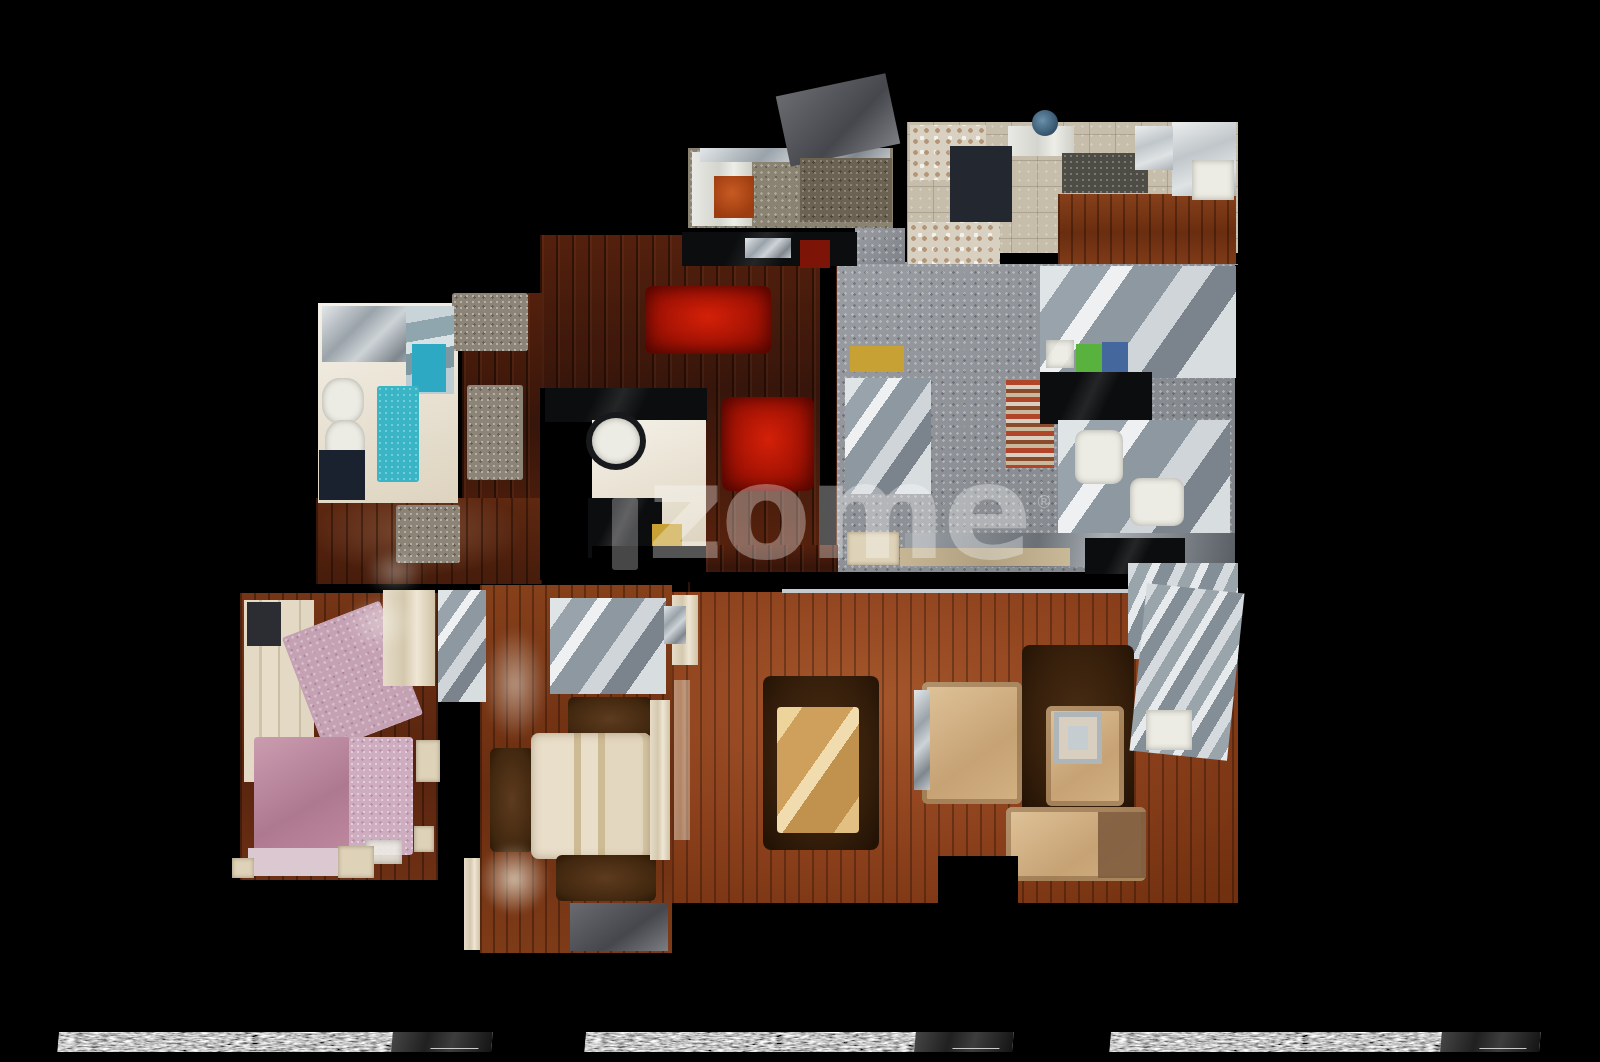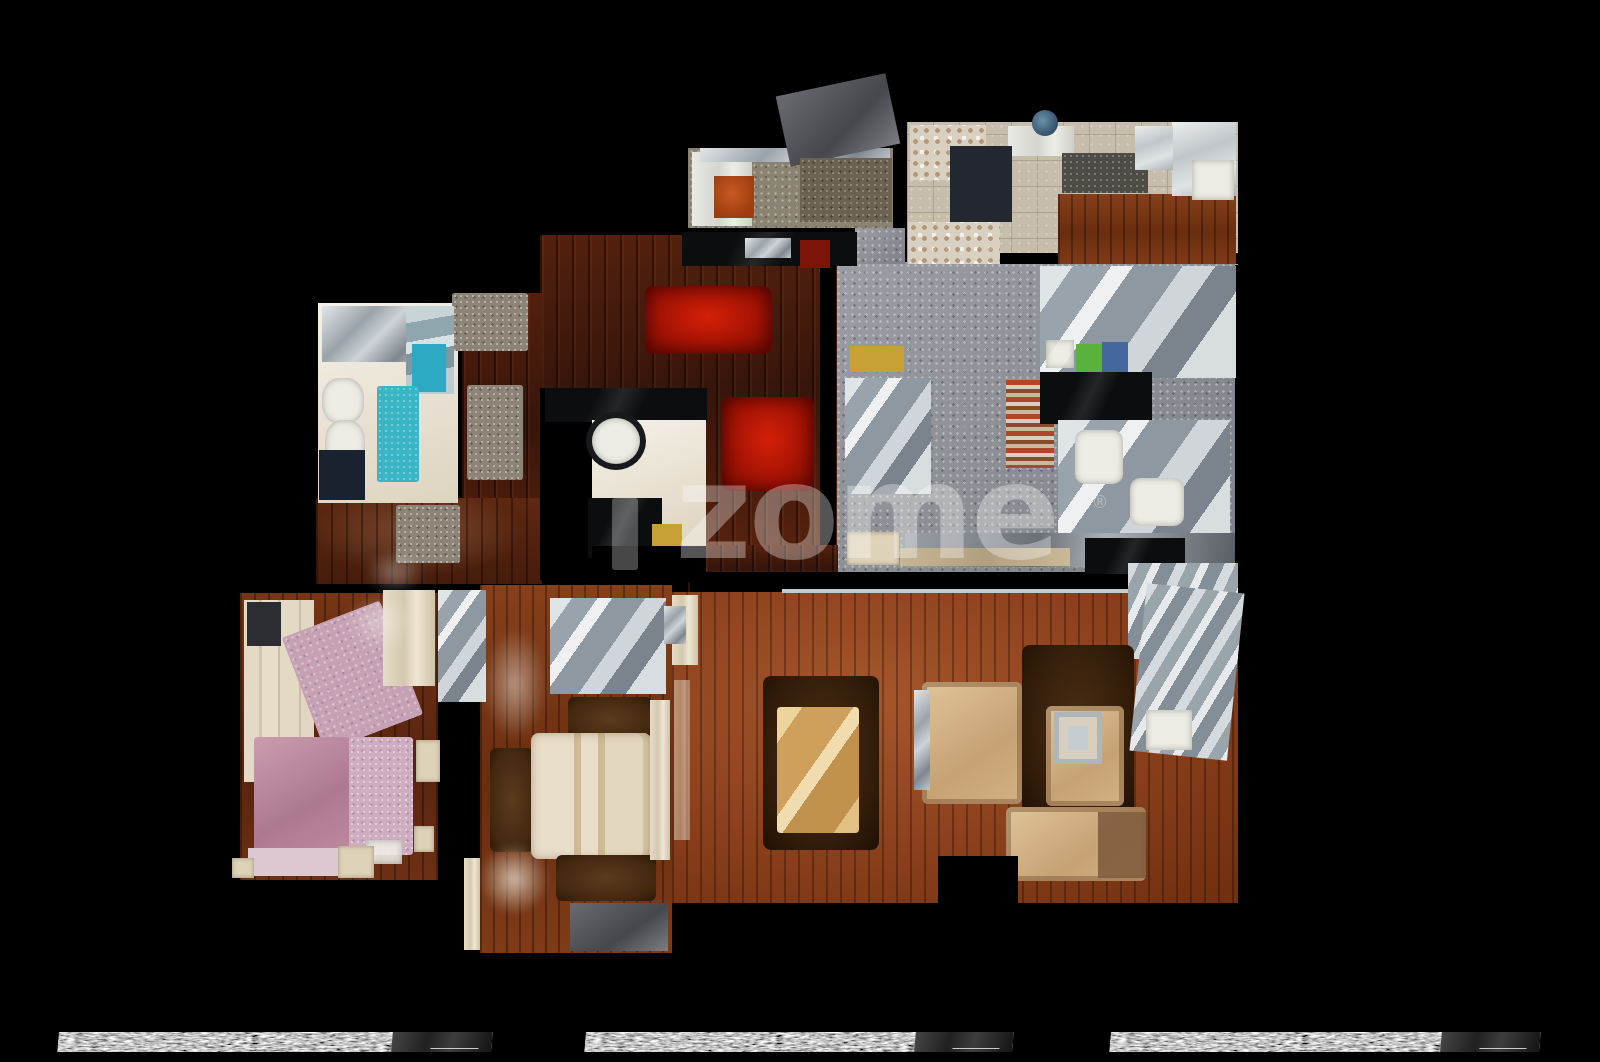--- a/index.html
+++ b/index.html
@@ -63,21 +63,21 @@
   .cream-obj-dark{background:linear-gradient(90deg,#c6b695,#b0a080 50%,#c9b997);}
   .mustard{background:#c7a133;}
   .rust{background:radial-gradient(circle at 45% 40%,#c85a22,#9c3c10 75%);}
   .darkred{background:#7c1408;}
   .green{background:#5ab23e;}
   .denim{background:#44689e;}
   .ghost{background:radial-gradient(closest-side,rgba(248,246,238,.9),rgba(248,246,238,0));filter:blur(4px);}
   .ghost-cream{background:radial-gradient(closest-side,rgba(240,234,218,.9),rgba(240,234,218,0));filter:blur(3px);}
 
   
-  .watermark{position:absolute;left:612px;top:452px;display:flex;align-items:flex-start;color:var(--c-watermark,rgba(255,255,255,.33));z-index:60;pointer-events:none;gap:28px;}
+  .watermark{position:absolute;left:612px;top:452px;display:flex;align-items:flex-start;color:var(--c-watermark,rgba(255,255,255,.33));z-index:60;pointer-events:none;}
   .wm-bar{display:block;width:26px;height:72px;background:rgba(255,255,255,.28);border-radius:3px;margin-top:46px;margin-right:9px;}
   .wm-text{font-family:"DejaVu Sans",sans-serif;font-weight:bold;font-size:132px;line-height:120px;letter-spacing:-3px;}
   .wm-reg{font-family:"DejaVu Sans",sans-serif;font-size:17px;margin-left:6px;margin-top:40px;}
 
   
   .strip{position:absolute;overflow:hidden;background:#101010;transform:skewX(-5deg);}
   .strip svg{position:absolute;left:0;top:0;width:100%;height:100%;}
   .strip .dark{position:absolute;right:0;top:0;height:100%;width:23%;background:linear-gradient(100deg,#454545,#202020 35%,#3d3d3d 60%,#141414);}
   .strip .line{position:absolute;right:3%;bottom:3px;width:11%;height:1px;background:#c9c9c9;}
 </style>

